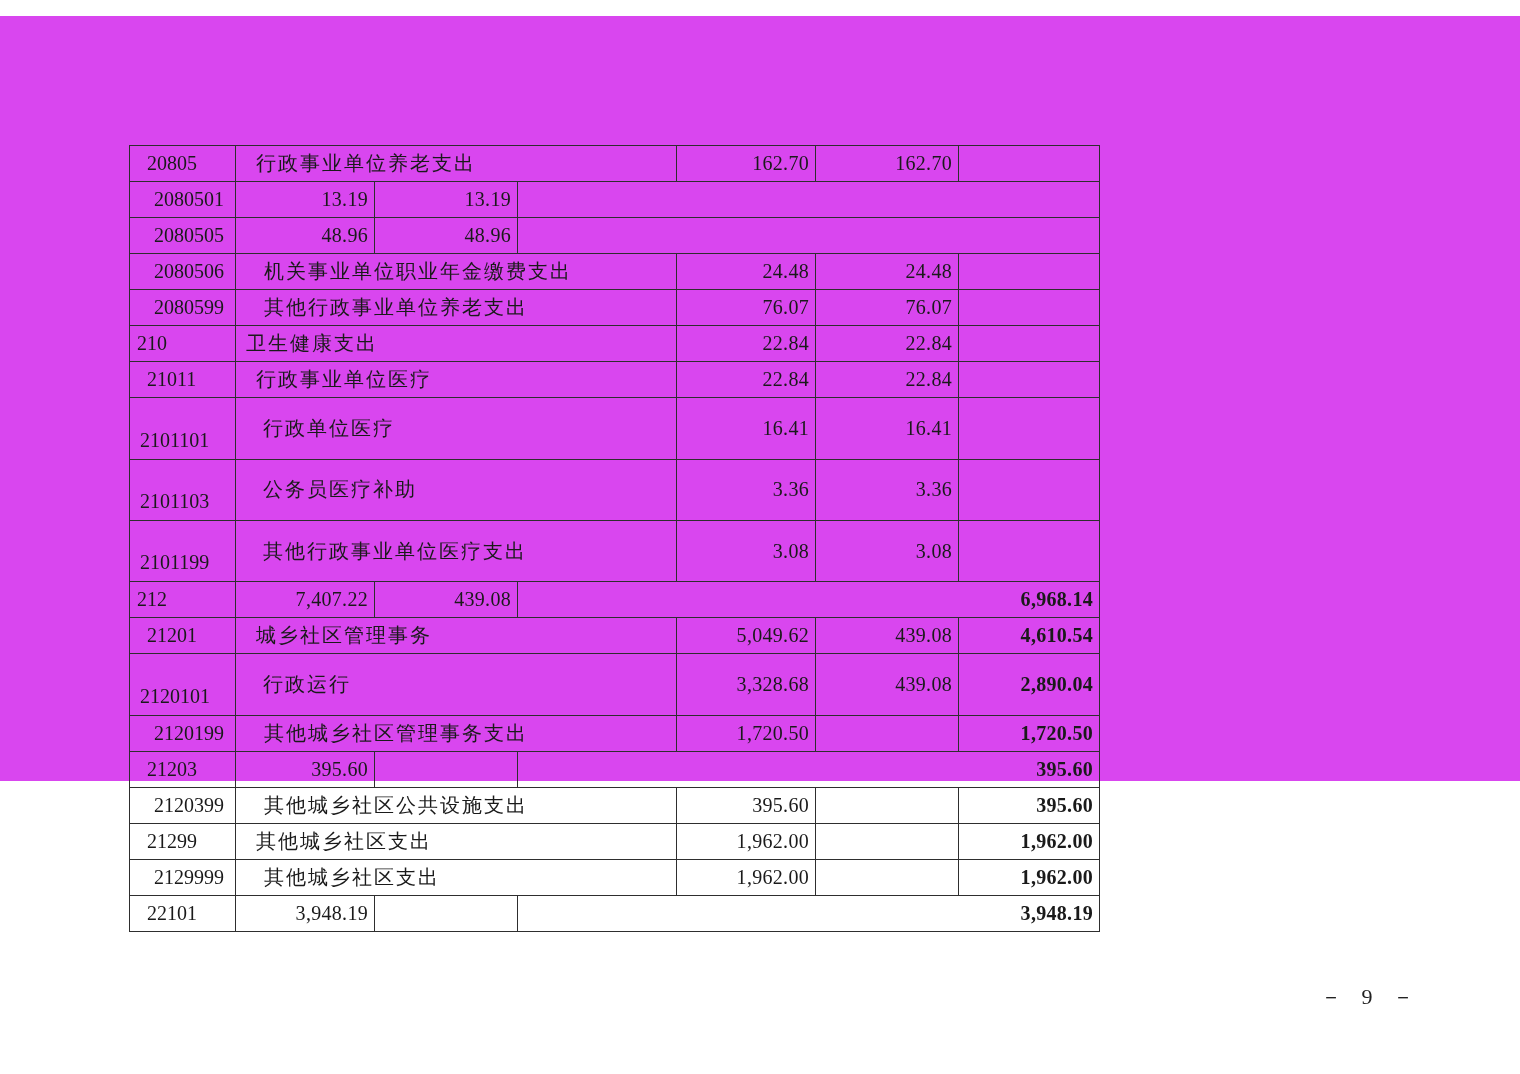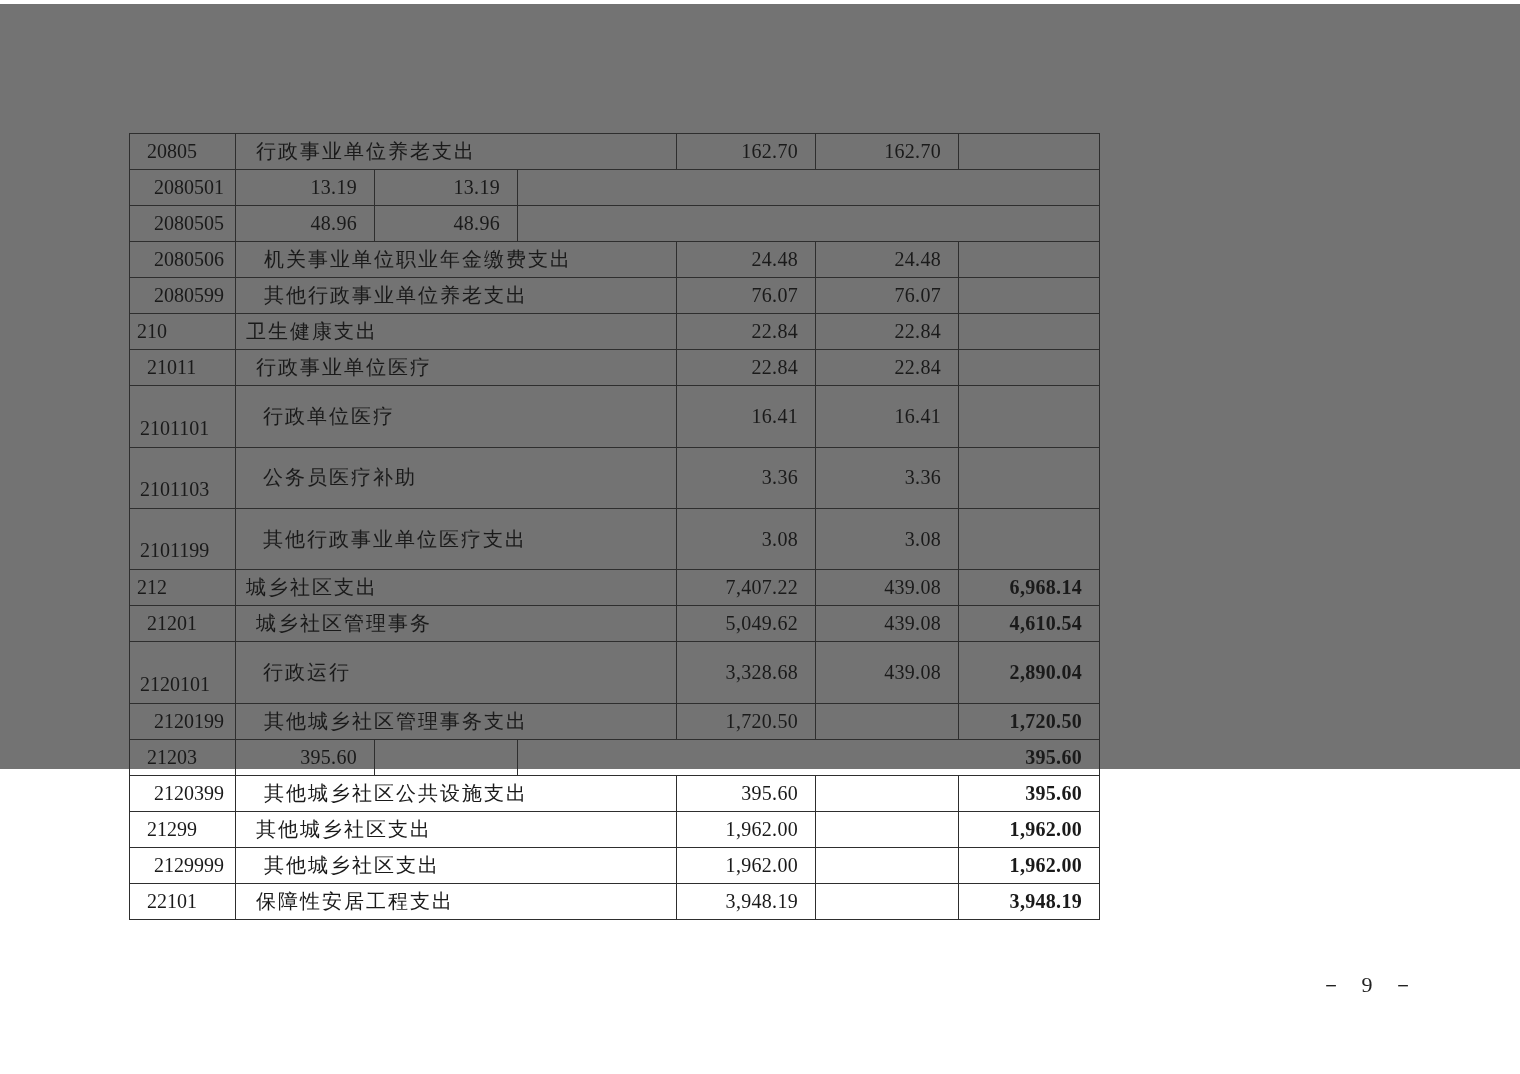--- a/index.html
+++ b/index.html
@@ -5,23 +5,23 @@
   * { margin: 0; padding: 0; box-sizing: border-box; }
   html, body { background: #ffffff; }
   body {
     width: 1520px; height: 1074px;
     font-family: "Liberation Serif", "DejaVu Serif", serif;
     color: #1a1a1a;
     position: relative;
     overflow: hidden;
   }
   .page {
-    position: absolute; left: 0; top: 4px;
+    position: absolute; left: 0; top: 16px;
     width: 1520px; height: 765px;
-    background: #737373;
+    background: #d946ef;
   }
   .budget-table {
     position: absolute; left: 129px; top: 129px;
     width: 971px; height: 787px;
     display: flex; flex-direction: column;
     border: 1px solid #2e2e2e;
   }
   .row {
     display: flex;
     flex: 1 1 0;
@@ -36,21 +36,21 @@
     font-size: 20px;
     overflow: hidden;
     flex: none;
   }
   .cell:last-child { border-right: none; font-weight: bold; }
   .c-code { width: 106px; }
   .c-name { width: 441px; letter-spacing: 2px; }
   .c-v1 { width: 139px; }
   .c-v2 { width: 143px; }
   .c-v3 { width: 142px; flex: 1 1 auto; }
-  .num { justify-content: flex-end; padding-right: 17px; letter-spacing: 0.3px; }
+  .num { justify-content: flex-end; padding-right: 6px; letter-spacing: 0.3px; }
   
   .lv1 .c-code { padding-left: 7px; }
   .lv1 .c-name { padding-left: 10px; }
   .lv2 .c-code { padding-left: 17px; }
   .lv2 .c-name { padding-left: 20px; }
   .lv3 .c-code { padding-left: 24px; }
   .lv3 .c-name { padding-left: 28px; }
   
   .row.tall .c-code { align-items: flex-end; padding-left: 10px; padding-bottom: 7px; }
   .row.tall .c-name { padding-left: 27px; }
@@ -132,21 +132,20 @@
       </div>
       <div class="row lv3 tall">
         <div class="cell c-code">2101199</div>
         <div class="cell c-name">其他行政事业单位医疗支出</div>
         <div class="cell num c-v1">3.08</div>
         <div class="cell num c-v2">3.08</div>
         <div class="cell num c-v3"></div>
       </div>
       <div class="row lv1">
         <div class="cell c-code">212</div>
-        <div class="cell c-name">城乡社区支出</div>
         <div class="cell num c-v1">7,407.22</div>
         <div class="cell num c-v2">439.08</div>
         <div class="cell num c-v3">6,968.14</div>
       </div>
       <div class="row lv2">
         <div class="cell c-code">21201</div>
         <div class="cell c-name">城乡社区管理事务</div>
         <div class="cell num c-v1">5,049.62</div>
         <div class="cell num c-v2">439.08</div>
         <div class="cell num c-v3">4,610.54</div>
@@ -187,21 +186,20 @@
       </div>
       <div class="row lv3">
         <div class="cell c-code">2129999</div>
         <div class="cell c-name">其他城乡社区支出</div>
         <div class="cell num c-v1">1,962.00</div>
         <div class="cell num c-v2"></div>
         <div class="cell num c-v3">1,962.00</div>
       </div>
       <div class="row lv2">
         <div class="cell c-code">22101</div>
-        <div class="cell c-name">保障性安居工程支出</div>
         <div class="cell num c-v1">3,948.19</div>
         <div class="cell num c-v2"></div>
         <div class="cell num c-v3">3,948.19</div>
       </div>
     </div>
 
   <div class="page-num">－ 9 －</div>
 
 </div>
 

